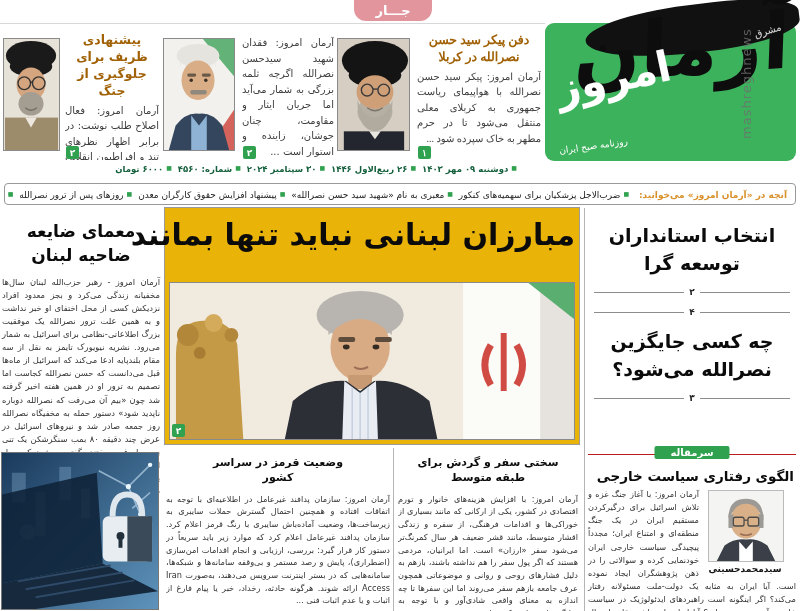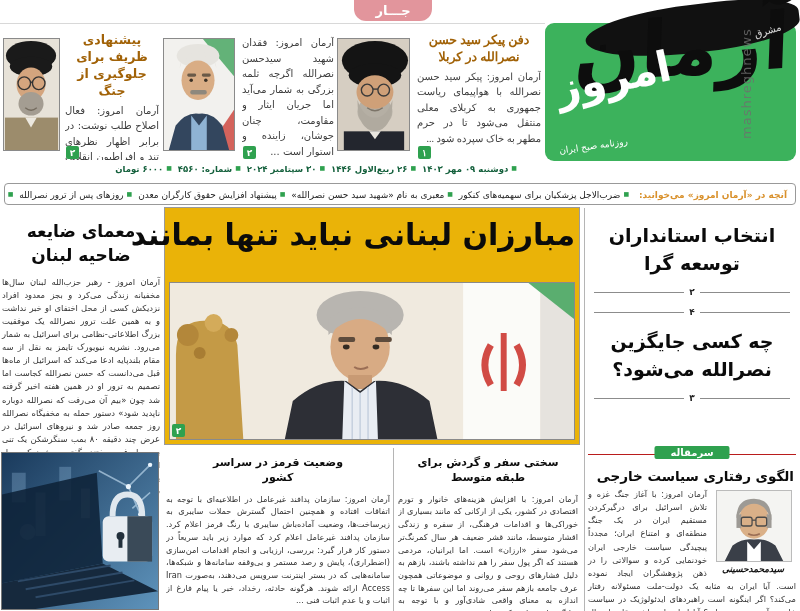--- a/index.html
+++ b/index.html
@@ -93,21 +93,21 @@
   .rc-h1{margin-top:14px;}
   .rc-h2{margin-top:9px;}
   .rc-h3{margin-top:11px;}
   .rc-div{display:flex;align-items:center;margin:10px 6px 0;}
   .rc-div .line{flex:1;height:1px;background:#8c8c8c;}
   .rc-div .num{font-size:9px;font-weight:bold;color:#222;padding:0 5px;}
   .editorial{position:absolute;left:0;right:0;top:246px;bottom:0;border-top:1px solid #b91c1c;}
   .ed-label{position:absolute;top:-9px;left:50%;transform:translateX(-50%);background:#2fa14f;
     color:#fff;font-size:10px;font-weight:bold;padding:1px 16px;border-radius:2px;}
   .ed-title{margin:13px 2px 4px;font-size:13.5px;font-weight:bold;color:#0b0b0b;}
-  .ed-fig{float:right;width:78px;margin:2px 4px 3px 7px;font-style:italic;}
+  .ed-fig{float:right;width:78px;margin:2px 12px 3px 7px;}
   .ed-fig svg{display:block;width:76px;height:72px;border:1px solid #bbb;background:#f4f4f2;}
   .ed-author{font-size:9px;font-weight:bold;color:#111;text-align:center;margin-top:2px;}
   .ed-body{margin:0;font-size:8.2px;color:#333;text-align:justify;line-height:1.6;}
 
   .vline{position:absolute;width:1px;background:#b5b5b5;}
   .vline-1{left:393px;top:448px;height:163px;}
   .vline-2{left:584px;top:208px;height:403px;}
 </style>
 </head>
 <body>

